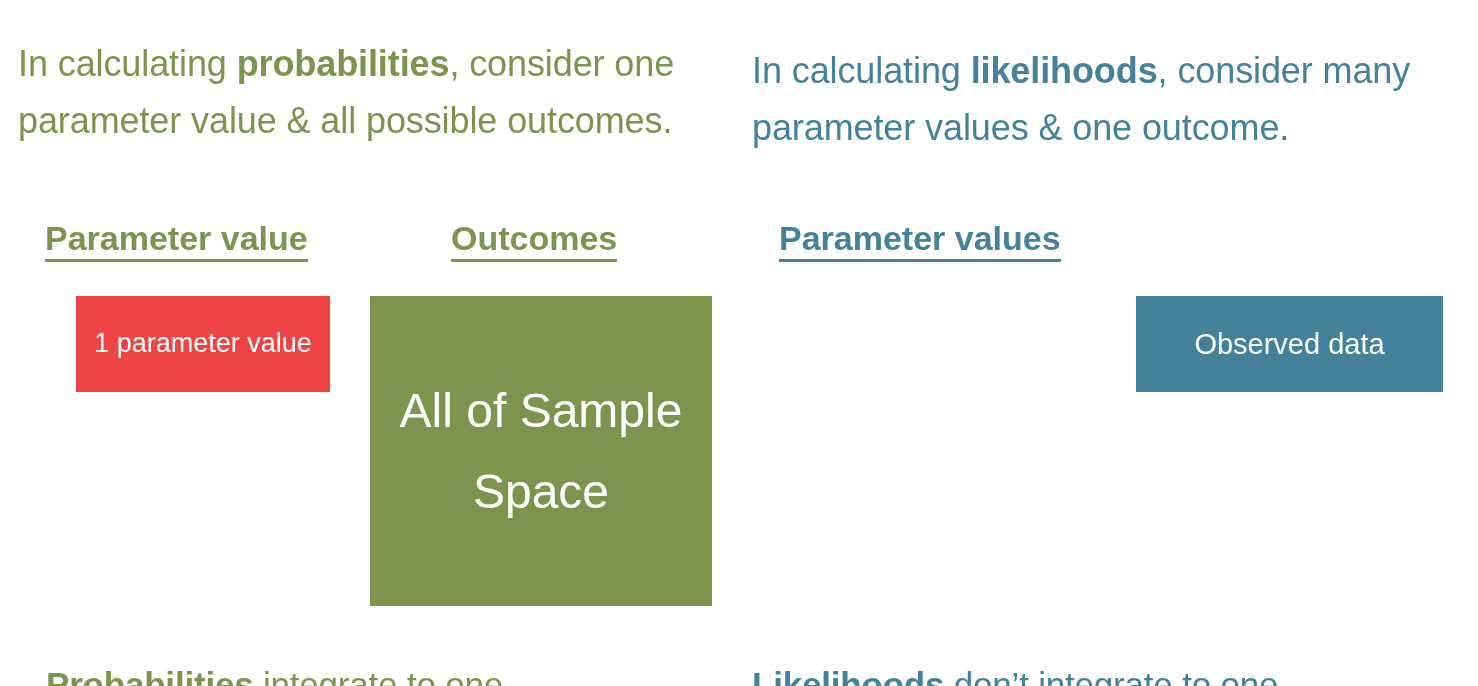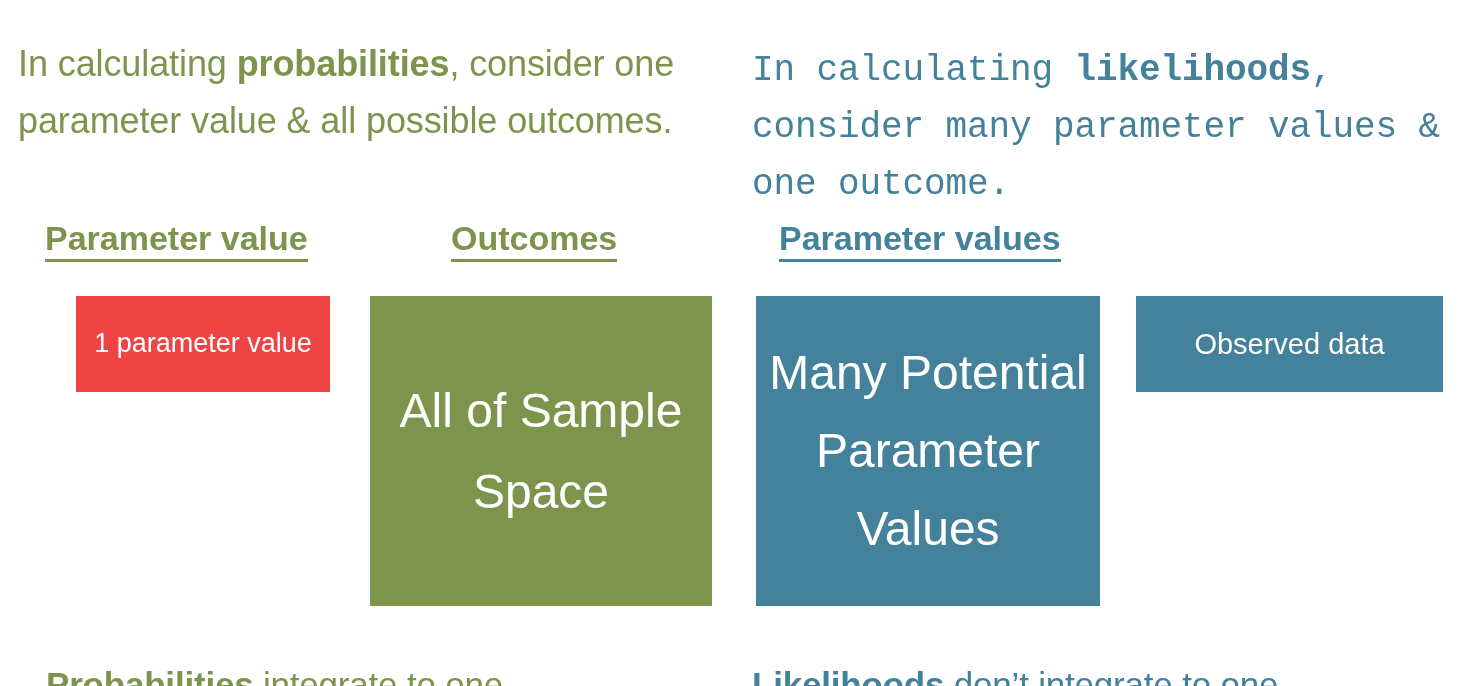--- a/index.html
+++ b/index.html
@@ -23,21 +23,21 @@
   
   .intro {
     position: absolute;
     font-size: 36px;
     line-height: 57px;
     font-weight: 400;
     letter-spacing: -0.1px;
   }
   .intro .em { font-weight: 700; }
   #intro-left  { left: 18px;  top: 6px;  width: 710px; color: #7C944C; margin-top: 29px; }
-  #intro-right { left: 752px; top: 6px;  width: 700px; color: #44819A; font-family: Liberation Mono, monospace; }
+  #intro-right { left: 752px; top: 6px;  width: 700px; color: #44819A; }
 
   
   .hdr-row {
     position: absolute;
     top: 218px;
     height: 46px;
   }
   #hdr-row-left  { left: 18px;  width: 710px; }
   #hdr-row-right { left: 752px; width: 700px; }
   .hdr {
@@ -130,23 +130,20 @@
   </div>
 
   <p id="caption-left" class="caption"><span class="em">Probabilities</span><span> integrate to one.</span></p>
 
   <p id="intro-right" class="intro"><span>In calculating </span><span class="em">likelihoods</span><span>, consider many parameter values &amp; one outcome.</span></p>
 
   <div id="hdr-row-right" class="hdr-row">
     <span id="hdr-param-values" class="hdr">Parameter values</span>
   </div>
 
-  <div id="box-many-potential-parameter-values" class="box">
-    <span class="box-text">Many Potential Parameter Values</span>
-  </div>
 
   <div id="box-observed-data" class="box">
     <span class="box-text">Observed data</span>
   </div>
 
   <p id="caption-right" class="caption"><span class="em">Likelihoods</span><span> don’t integrate to one.</span></p>
 
 </div>
 
 </body></html>

